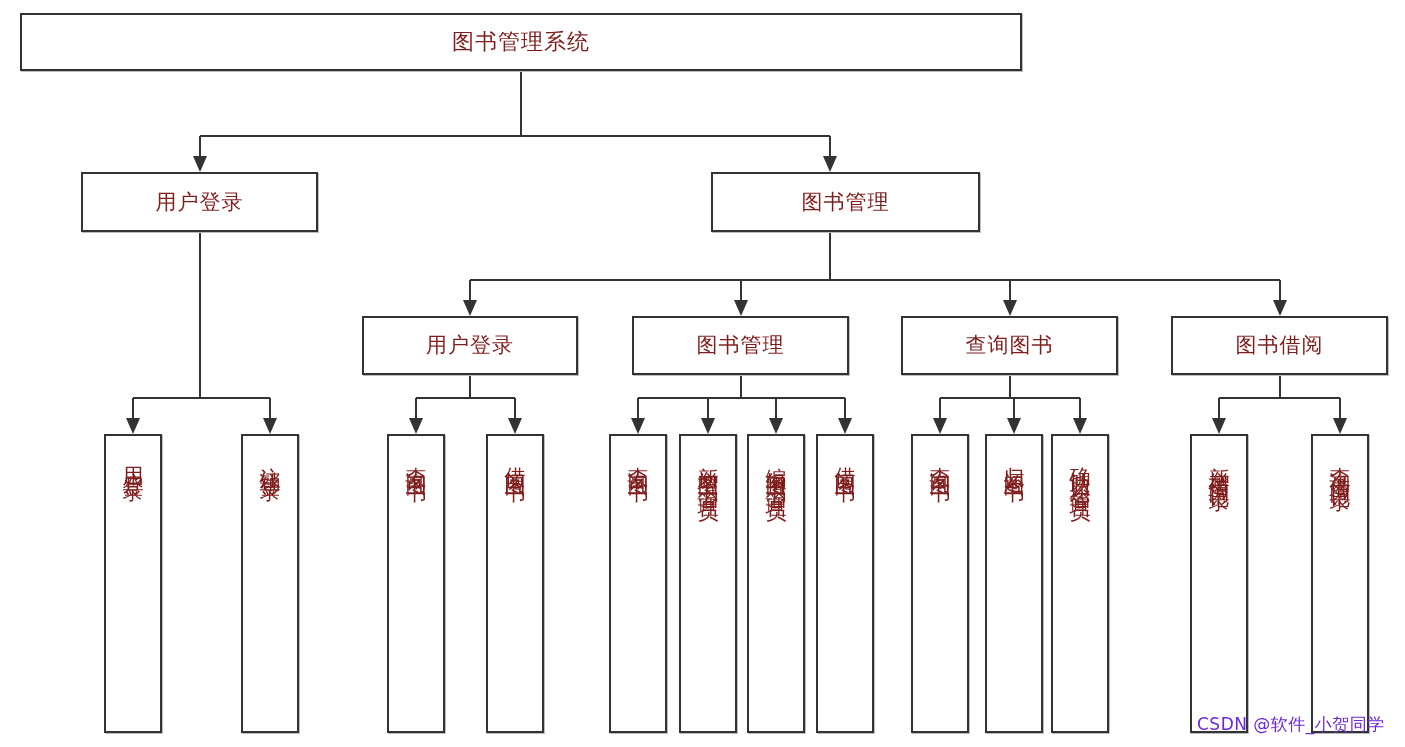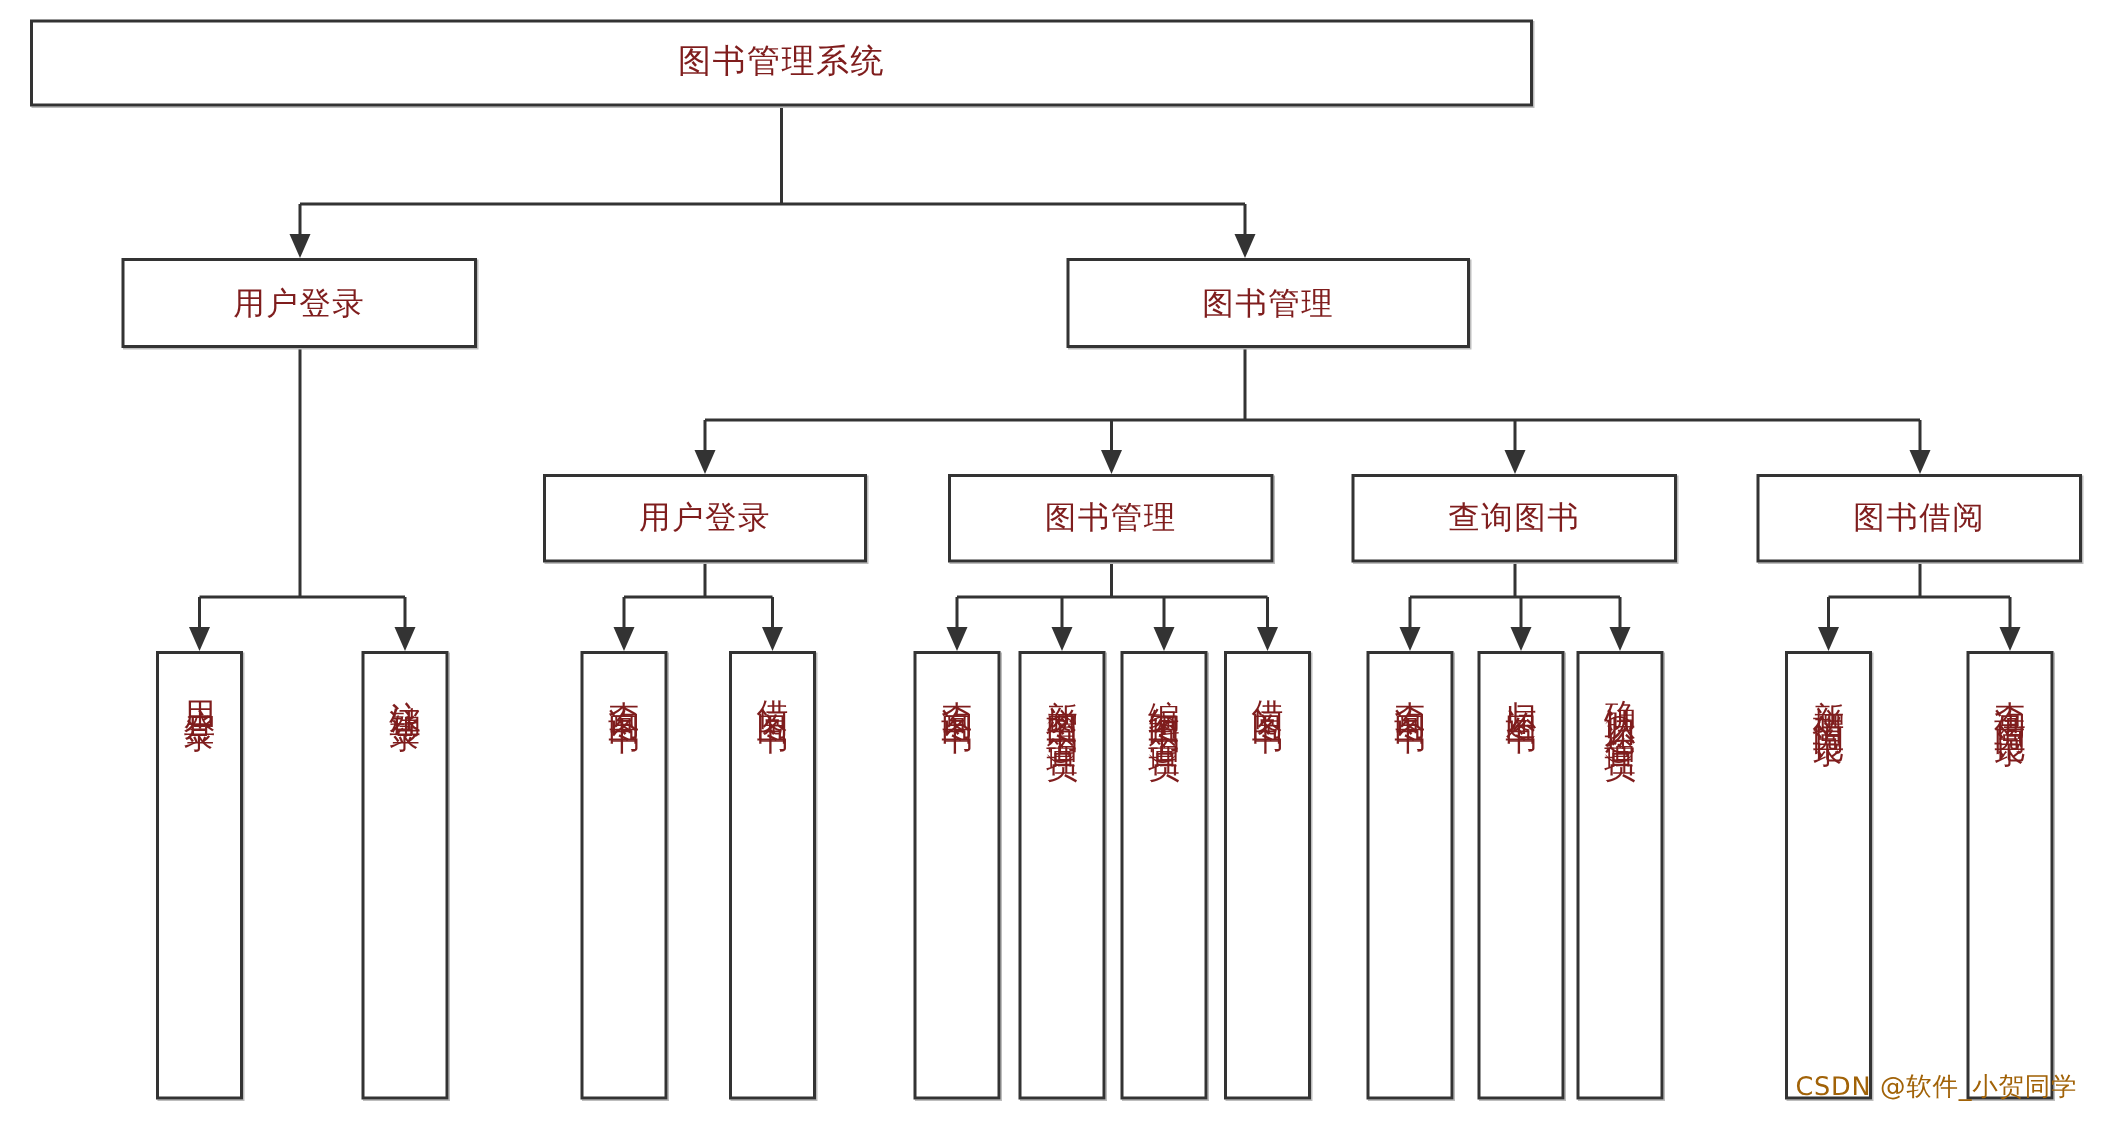--- a/index.html
+++ b/index.html
@@ -65,21 +65,21 @@
     position:absolute;
     width:0;height:0;
     border-left:7px solid transparent;
     border-right:7px solid transparent;
     border-top:16px solid #333333;
   }
   
   #watermark{
     position:absolute;
     font-size:17px;
-    color:#a16207;
+    color:#6d28d9;
     letter-spacing:0.5px;
     white-space:nowrap;
     user-select:none;
   }
 </style>
 </head>
 <body>
 
 <div id="canvas">
   <div id="connectors">

